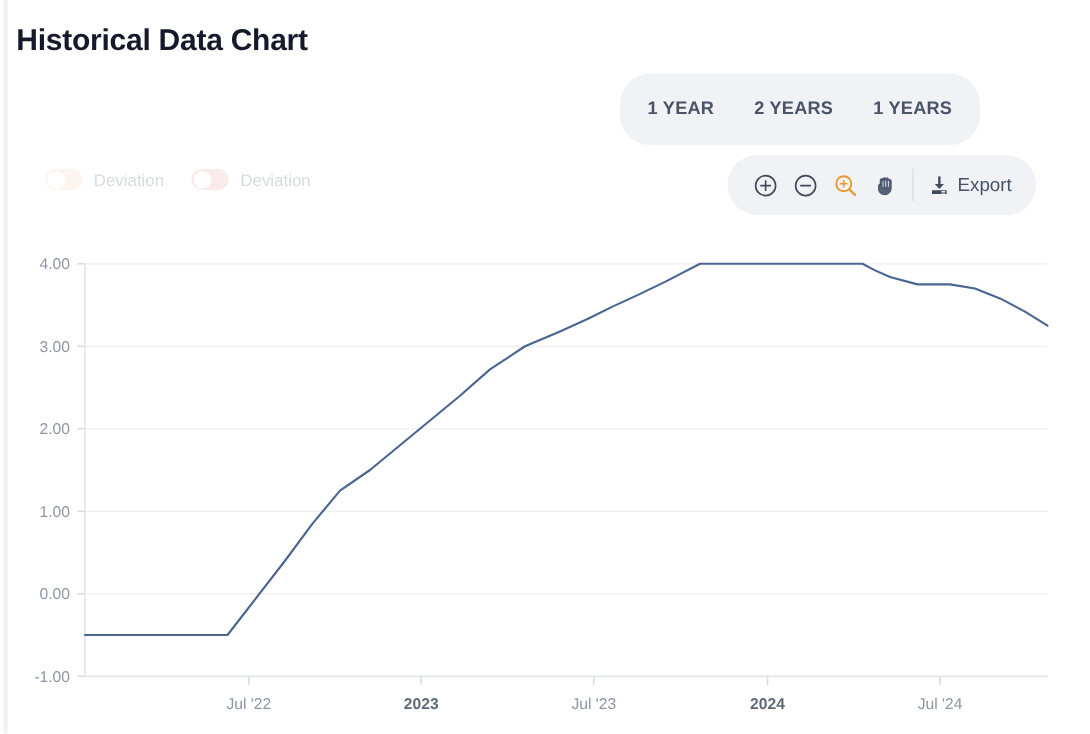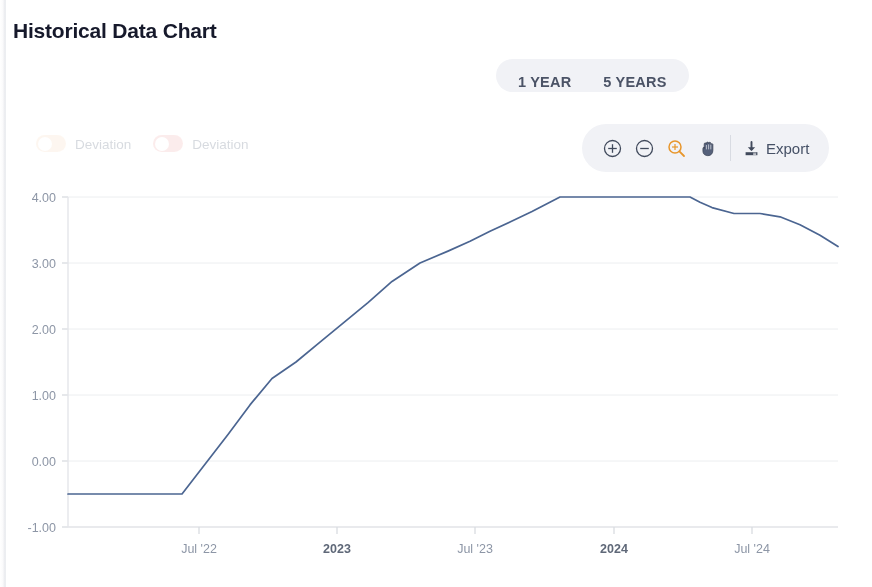--- a/index.html
+++ b/index.html
@@ -15,32 +15,32 @@
     position:absolute;left:0;top:0;width:5px;height:587px;
     background:linear-gradient(to right,#ffffff 0%,#fafafb 55%,#e9eaee 100%);
   }
   .page-edge-line{
     position:absolute;left:5px;top:0;width:1px;height:587px;background:#eceef1;
   }
 
   
   .title{
     position:absolute;left:13px;top:19px;
-    font-size:21px;font-weight:bold;color:#16192b;
+    font-size:24px;font-weight:bold;color:#16192b;
     letter-spacing:-0.2px;
   }
 
   
   .range-pill{
     position:absolute;left:496px;top:59px;
     height:33px;
     background:#f1f2f6;
     border-radius:24px;
-    display:flex;align-items:flex-start;
-    padding:0 6px;
+    display:flex;align-items:center;
+    padding:12px 6px;
   }
   .range-btn{
     font-size:14.5px;font-weight:bold;
     color:#4b5366;
     padding:0 16px;
     line-height:47px;
     letter-spacing:0.2px;
     cursor:pointer;
     white-space:nowrap;
   }
@@ -89,21 +89,21 @@
   .export-btn{
     display:flex;align-items:center;gap:6px;
     cursor:pointer;padding:0 6px 0 2px;
   }
   .export-label{
     font-size:15px;color:#465166;
   }
 
   
   .chart-wrap{
-    position:absolute;left:0;top:178px;width:716px;height:380px;
+    position:absolute;left:0;top:192px;width:716px;height:380px;
   }
   .chart-svg{display:block;}
   .ylabel{
     font-family:"Liberation Sans", sans-serif;
     font-size:12.5px;fill:#8d96a6;text-anchor:end;
   }
   .xlabel{
     font-family:"Liberation Sans", sans-serif;
     font-size:12.5px;fill:#8d96a6;text-anchor:middle;
   }
@@ -119,21 +119,22 @@
 </head>
 <body>
 
 <div class="page-edge"></div>
 <div class="page-edge-line"></div>
 
 <div class="title">Historical Data Chart</div>
 
 <div class="range-pill">
   <div class="range-btn">1 YEAR</div>
-  <div class="range-btn">5 YEARS</div>
+  <div class="range-btn">2 YEARS</div>
+  <div class="range-btn">1 YEARS</div>
 </div>
 
 <div class="toggles">
   <div class="toggle-group">
     <span class="switch deviation">
         <span class="knob"></span>
       </span>
     <span class="toggle-label">Deviation</span>
   </div>
   <div class="toggle-group">

